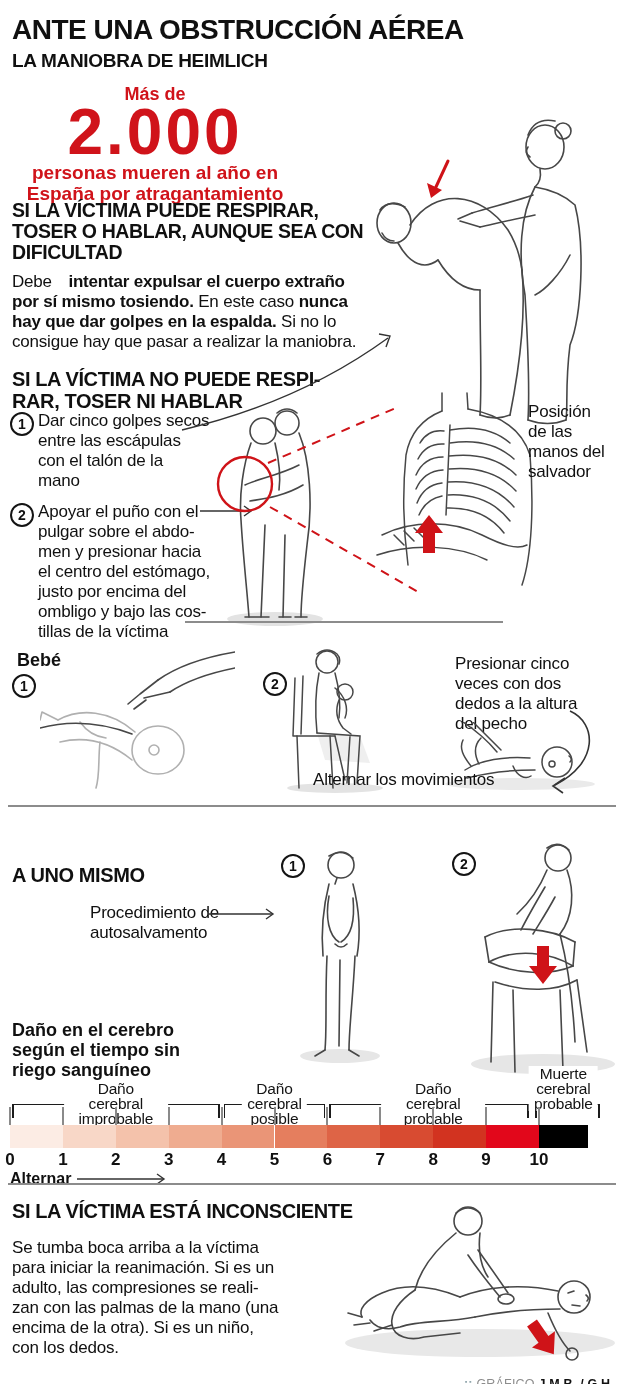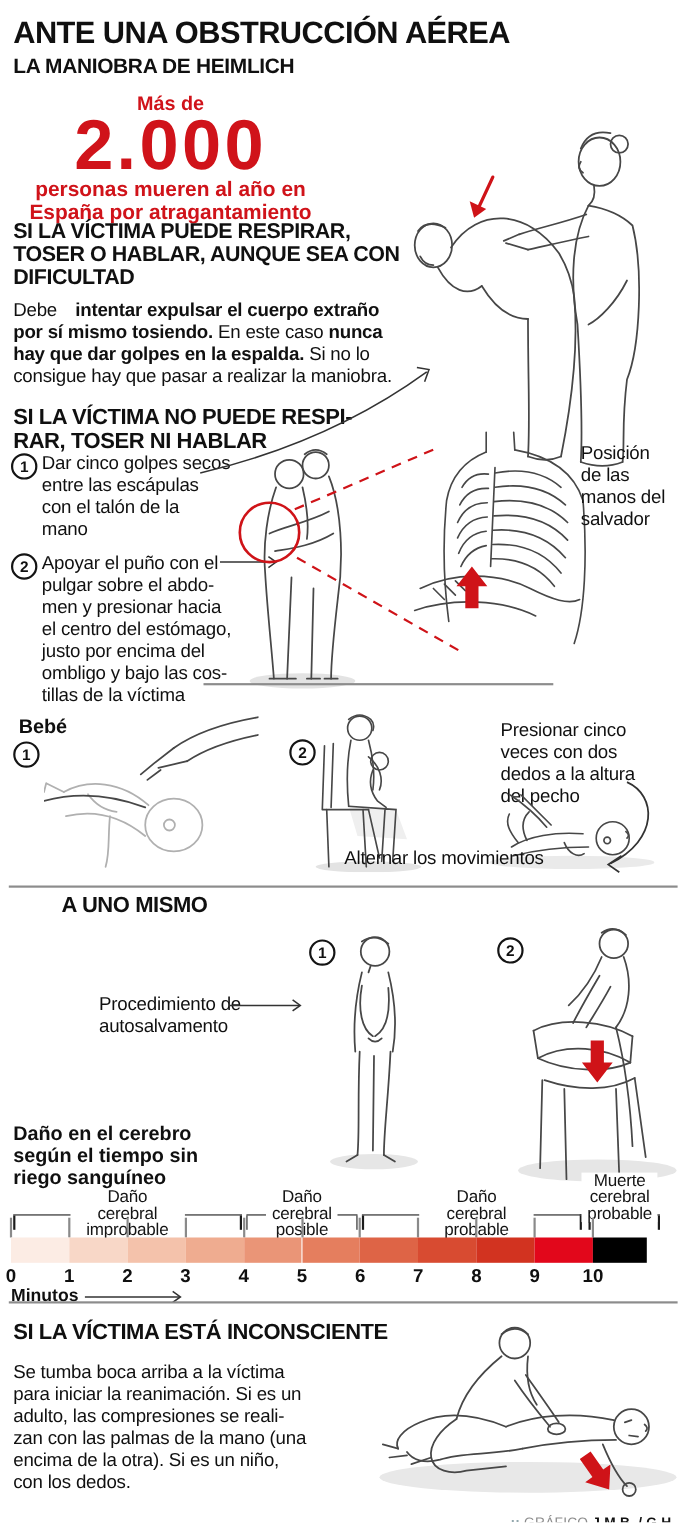--- a/index.html
+++ b/index.html
@@ -211,21 +211,21 @@
 
   <svg class="abs" style="left:545px;top:705px;" width="60" height="95" viewBox="0 0 60 95" fill="none" stroke="#333" stroke-width="1.6">
     <path d="M25,6 C52,18 54,58 10,80"></path>
     <path d="M20,73 L8,81 L18,88"></path>
   </svg>
 
   <div class="abs caption" style="left:313px;top:770px;">Alternar los movimientos</div>
 
   <div class="abs divider" style="left:8px;top:805px;width:608px;height:1.6px;"></div>
 
-  <div class="abs sechead2" style="left:12px;top:812px;margin-left:44px;">A UNO MISMO</div>
+  <div class="abs sechead2" style="left:12px;top:864px;">A UNO MISMO</div>
 
   <div class="abs caption pre" style="left:90px;top:903px;">Procedimiento de
 autosalvamento</div>
   <svg class="abs" style="left:208px;top:907px;" width="70" height="14" viewBox="0 0 70 14" fill="none" stroke="#333" stroke-width="1.4">
     <path d="M0,7 L64,7"></path>
       <path d="M58,2 L65,7 L58,12"></path>
   </svg>
 
   <span class="abs circlenum" style="left:281px;top:854px;">1</span>
   <svg class="abs" style="left:285px;top:848px;" width="105" height="220" viewBox="0 0 105 220" fill="none" stroke="#474747" stroke-width="1.6" stroke-linecap="round">
@@ -328,21 +328,21 @@
         <div class="xlab" style="left: 155.7px; top: 54px;">3</div>
         <div class="xlab" style="left: 208.6px; top: 54px;">4</div>
         <div class="xlab" style="left: 261.5px; top: 54px;">5</div>
         <div class="xlab" style="left: 314.4px; top: 54px;">6</div>
         <div class="xlab" style="left: 367.3px; top: 54px;">7</div>
         <div class="xlab" style="left: 420.2px; top: 54px;">8</div>
         <div class="xlab" style="left: 473.1px; top: 54px;">9</div>
         <div class="xlab" style="left: 526px; top: 54px;">10</div>
       </div>
     <div class="minutos" style="left:10px;top:74px;">
-      <span>Minutos</span>
+      <span>Alternar</span>
       <svg width="92" height="12" viewBox="0 0 92 12" fill="none" stroke="#333" stroke-width="1.4">
         <path d="M0,6 L86,6"></path>
           <path d="M80,1 L87,6 L80,11"></path>
       </svg>
     </div>
   </div>
 
   <div class="abs divider" style="left:8px;top:1183px;width:608px;height:1.6px;"></div>
 
   <div class="abs sechead2" style="left:12px;top:1200px;">SI LA VÍCTIMA ESTÁ INCONSCIENTE</div>

